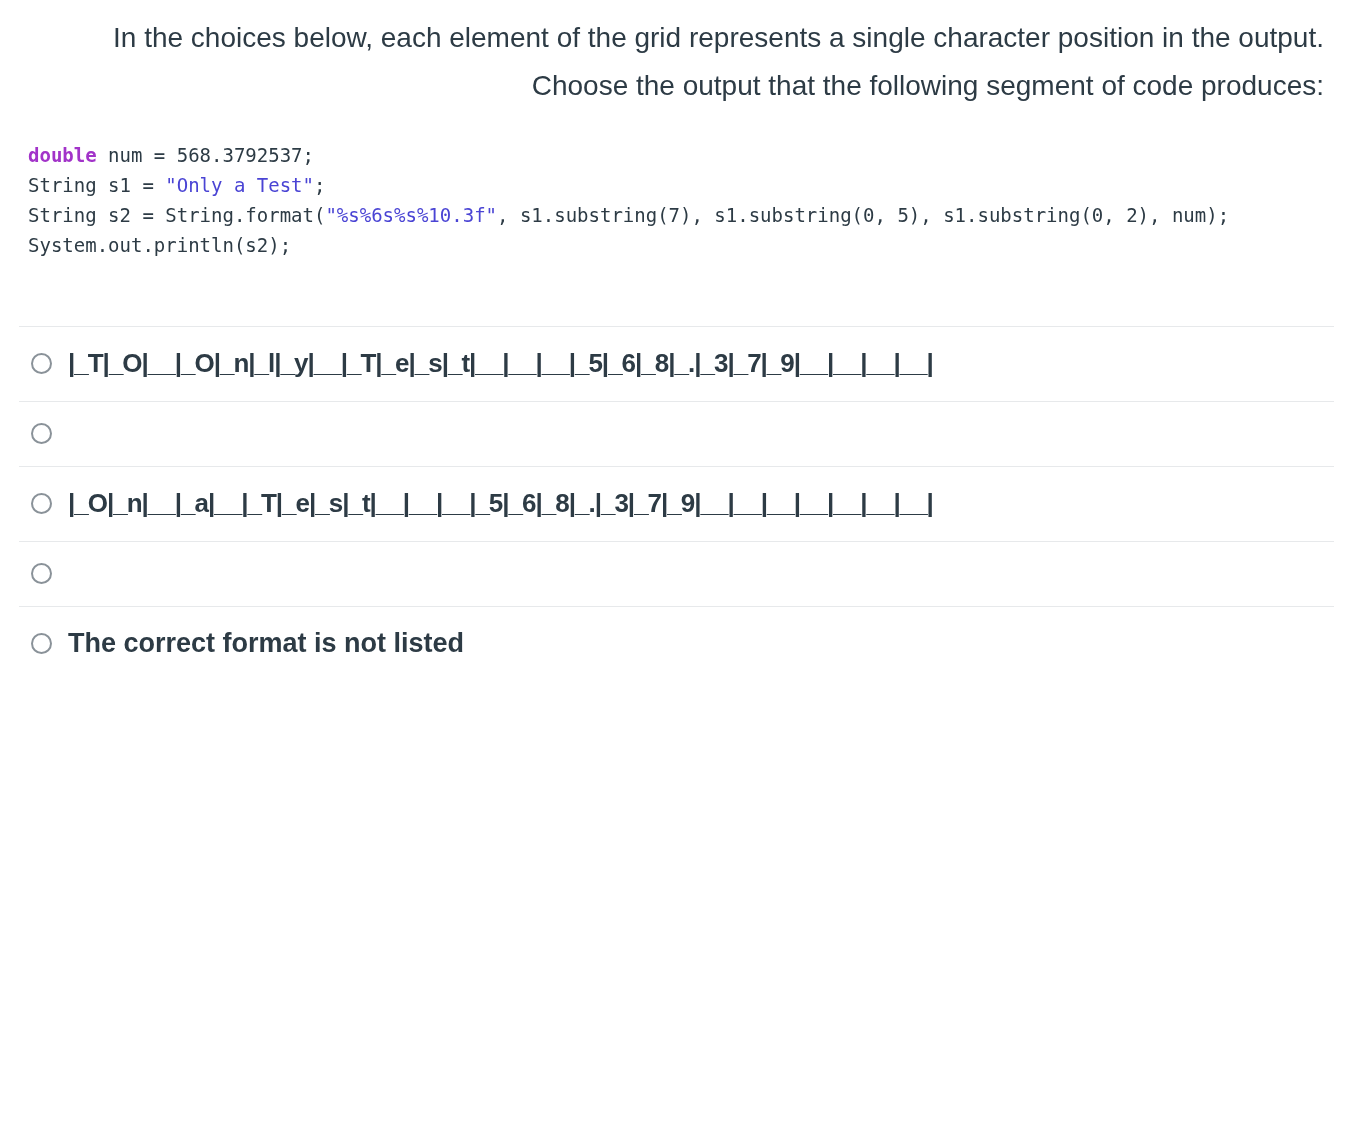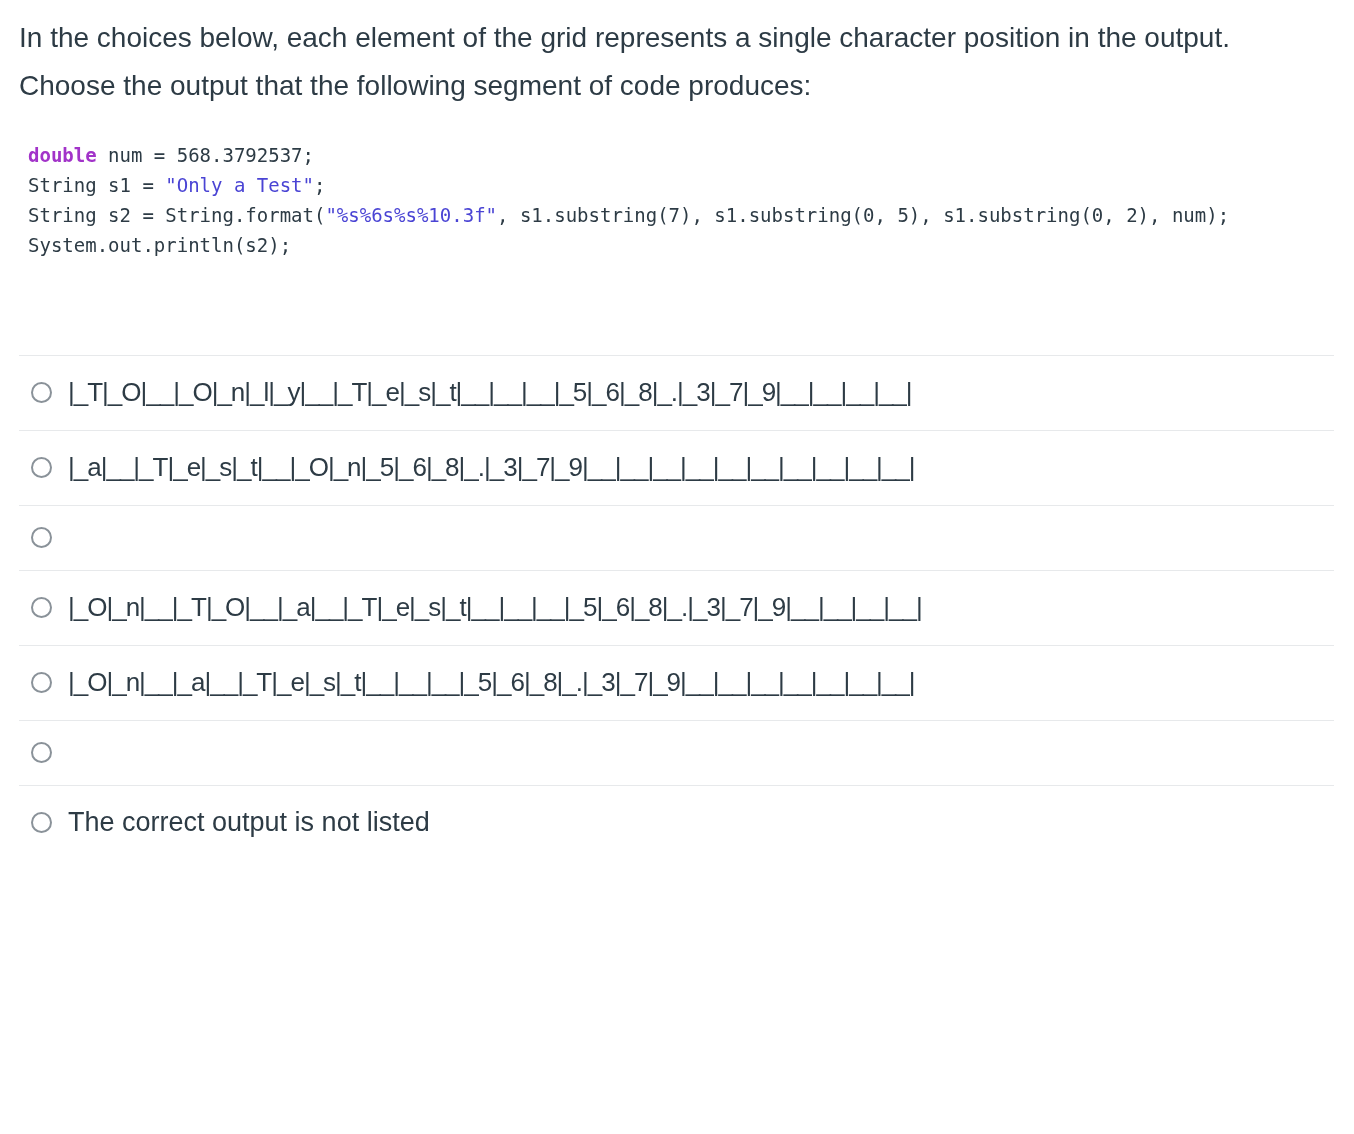--- a/index.html
+++ b/index.html
@@ -13,32 +13,33 @@
   html,body{margin:0;padding:0;background:#ffffff;}
   body{
     width:1354px;height:1134px;overflow:hidden;
     font-family:"Liberation Sans", sans-serif;
     color:var(--text_color);
   }
   .page{padding:14px 20px 0 19px;}
   .question-text{
     font-size:28px;line-height:48px;max-width:1305px;
     white-space:pre-wrap;
+    text-align:right;
   }
   .code-block{
     margin:30px 0 0 9px;
     font-family:"DejaVu Sans Mono", monospace;
     font-size:19px;line-height:30px;
     white-space:pre;
   }
   .code-line{height:30px;}
   .tok-plain{color:var(--text_color);}
   .tok-keyword{color:var(--keyword_color);font-weight:bold;}
   .tok-string{color:var(--string_color);}
-  .options{margin-top:95px;}
+  .options{margin-top:66px;font-weight:bold;}
   .option-row{
     display:flex;align-items:center;
     border-top:1px solid var(--divider_color);
     padding:21px 0 22px 0;
   }
   .radio{
     width:21px;height:21px;flex:0 0 auto;
     border:2px solid var(--radio_border_color);
     border-radius:50%;background:#fff;
     margin:0 16px 0 12px;cursor:pointer;
@@ -55,34 +56,26 @@
 
   <div class="code-block" id="code-block"><div class="code-line"><span class="tok-keyword">double</span><span class="tok-plain"> num = 568.3792537;</span></div><div class="code-line"><span class="tok-plain">String s1 = </span><span class="tok-string">"Only a Test"</span><span class="tok-plain">;</span></div><div class="code-line"><span class="tok-plain">String s2 = String.format(</span><span class="tok-string">"%s%6s%s%10.3f"</span><span class="tok-plain">, s1.substring(7), s1.substring(0, 5), s1.substring(0, 2), num);</span></div><div class="code-line"><span class="tok-plain">System.out.println(s2);</span></div></div>
 
   <div class="options" id="options">
       <div class="option-row">
         <span class="radio"></span>
         <span class="option-label grid-label">|_T|_O|__|_O|_n|_l|_y|__|_T|_e|_s|_t|__|__|__|_5|_6|_8|_.|_3|_7|_9|__|__|__|__|</span>
       </div>
       <div class="option-row">
         <span class="radio"></span>
-        <span class="option-label grid-label">|_a|__|_T|_e|_s|_t|__|_O|_n|_5|_6|_8|_.|_3|_7|_9|__|__|__|__|__|__|__|__|__|__|</span>
-      </div>
-      <div class="option-row">
-        <span class="radio"></span>
-      </div>
-      <div class="option-row">
-        <span class="radio"></span>
-        <span class="option-label grid-label">|_O|_n|__|_T|_O|__|_a|__|_T|_e|_s|_t|__|__|__|_5|_6|_8|_.|_3|_7|_9|__|__|__|__|</span>
       </div>
       <div class="option-row">
         <span class="radio"></span>
         <span class="option-label grid-label">|_O|_n|__|_a|__|_T|_e|_s|_t|__|__|__|_5|_6|_8|_.|_3|_7|_9|__|__|__|__|__|__|__|</span>
       </div>
       <div class="option-row">
         <span class="radio"></span>
       </div>
       <div class="option-row">
         <span class="radio"></span>
-        <span class="option-label plain-label">The correct output is not listed</span>
+        <span class="option-label plain-label">The correct format is not listed</span>
       </div>
     </div>
 </div>
 
 </body></html>

